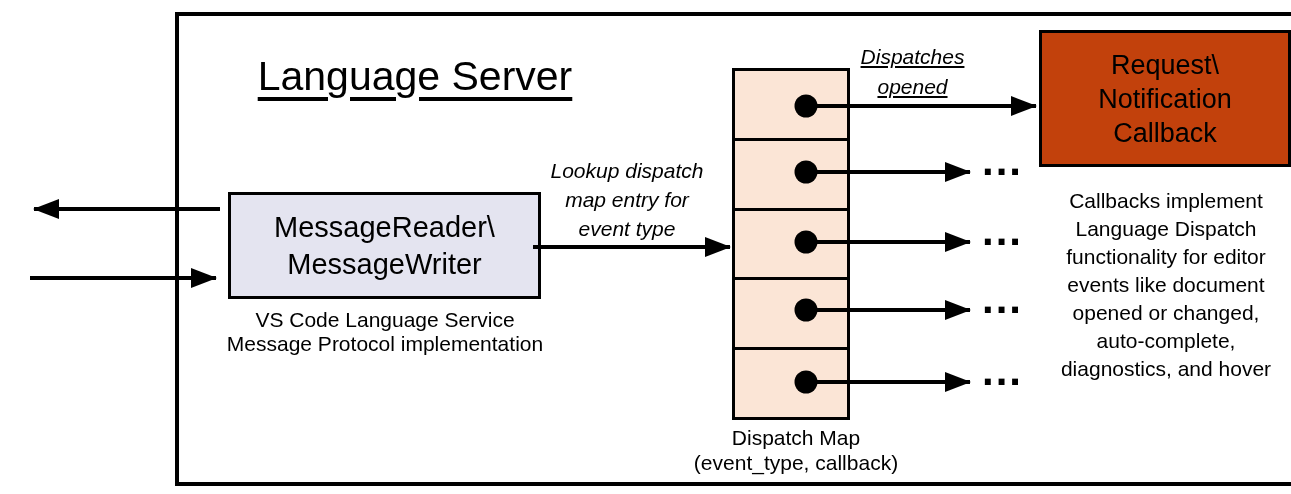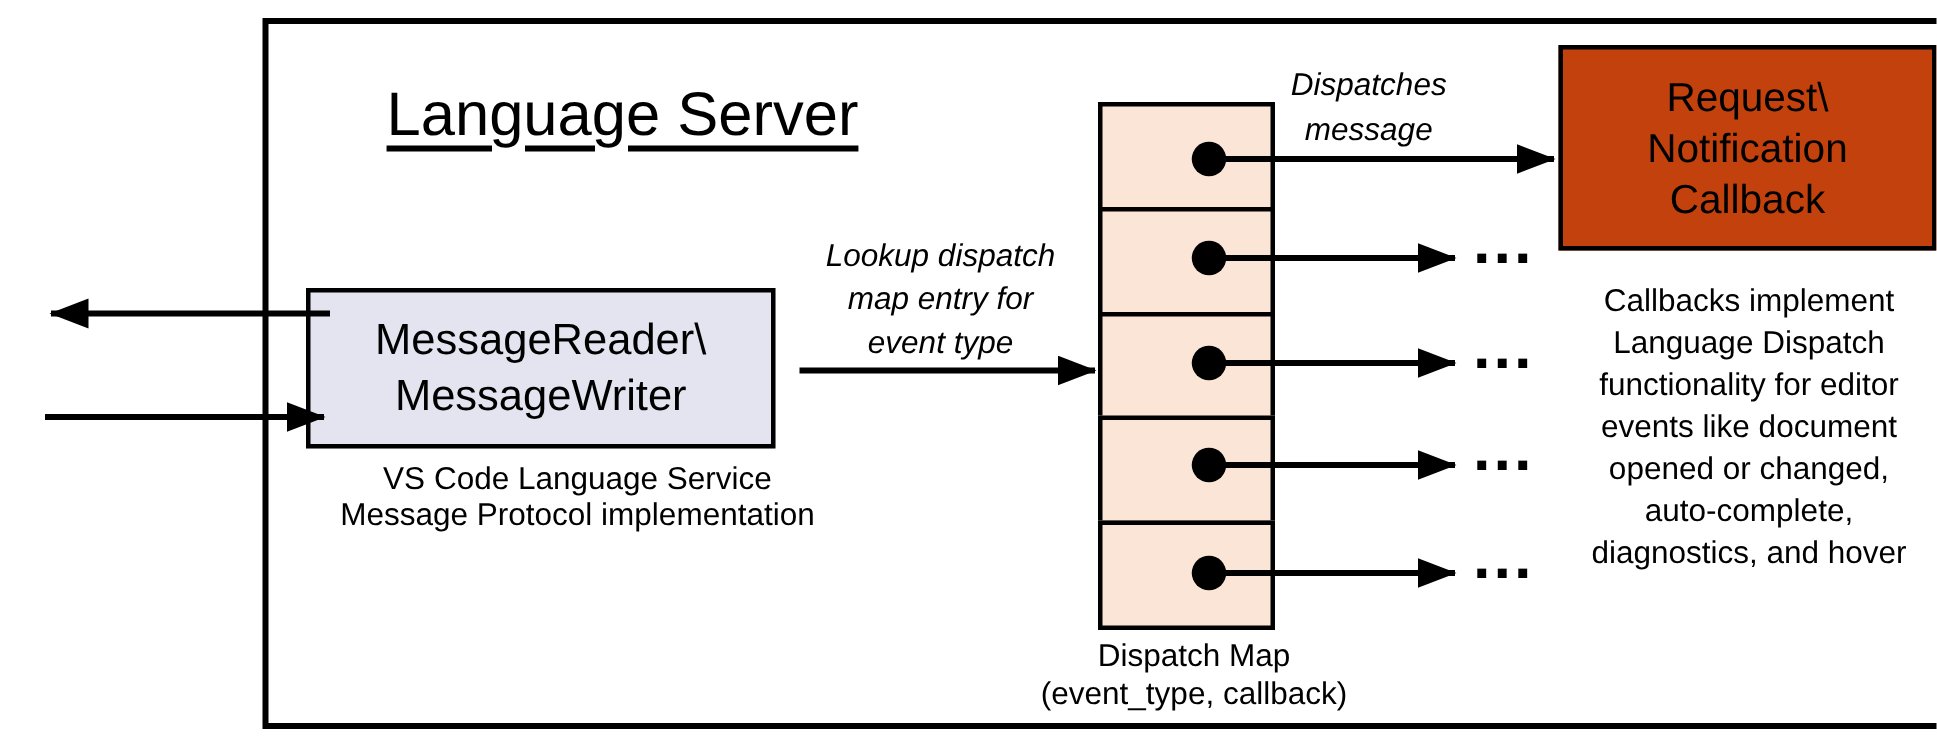--- a/index.html
+++ b/index.html
@@ -16,36 +16,36 @@
     left:215px;top:52px;width:360px;text-align:center;
     font-size:41px;line-height:48px;
     text-decoration:underline;text-decoration-thickness:4px;text-underline-offset:7px;
   }
   .node{
     border:3px solid #000;box-sizing:border-box;
     display:flex;flex-direction:column;align-items:center;justify-content:center;
     text-align:center;
   }
   .reader-box{
-    left:184px;top:192px;width:313px;height:107px;
+    left:208px;top:192px;width:313px;height:107px;
     background:#e4e4f0;font-size:29px;line-height:37px;
   }
   .callback-box{
     left:1019px;top:30px;width:252px;height:137px;
     background:#c2410c;font-size:27px;line-height:34px;
   }
   .cell{
     left:712px;width:118px;height:73px;background:#fbe5d6;
     border:3px solid #000;box-sizing:border-box;
   }
   .lbl{text-align:center;}
   .italic{font-style:italic;}
   .jsonrpc-label{left:10px;top:221px;width:170px;font-size:21px;line-height:25px;}
   .lookup-label{left:512px;top:156px;width:190px;font-size:21px;line-height:29px;}
-  .dispatches-label{left:810px;top:42px;width:165px;font-size:21px;line-height:30px;}
+  .dispatches-label{left:810px;top:42px;width:165px;font-size:21px;line-height:30px;text-decoration:underline;}
   .reader-caption{left:170px;top:308px;width:390px;font-size:21px;line-height:24px;}
   .map-label{left:660px;top:425px;width:232px;font-size:21px;line-height:25px;}
   .callbacks-note{left:1016px;top:187px;width:260px;font-size:21px;line-height:28px;}
   .ellipsis{
     left:962px;width:60px;font-size:42px;font-weight:900;letter-spacing:2px;
     line-height:42px;text-align:left;
   }
   .overlay{position:absolute;left:0;top:0;pointer-events:none;}
 </style>
 </head>
@@ -69,21 +69,21 @@
     <div>event type</div>
   </div>
 
   <div class="abs lbl reader-caption">
     <div>VS Code Language Service</div>
     <div>Message Protocol implementation</div>
   </div>
 
   <div class="abs lbl italic dispatches-label">
     <div>Dispatches</div>
-    <div>message</div>
+    <div>opened</div>
   </div>
 
   <div class="abs cell" style="top:68px"></div>
   <div class="abs cell" style="top:138px"></div>
   <div class="abs cell" style="top:208px"></div>
   <div class="abs cell" style="top:277px"></div>
   <div class="abs cell" style="top:347px"></div>
 
   <div class="abs lbl map-label">
     <div>Dispatch Map</div>

